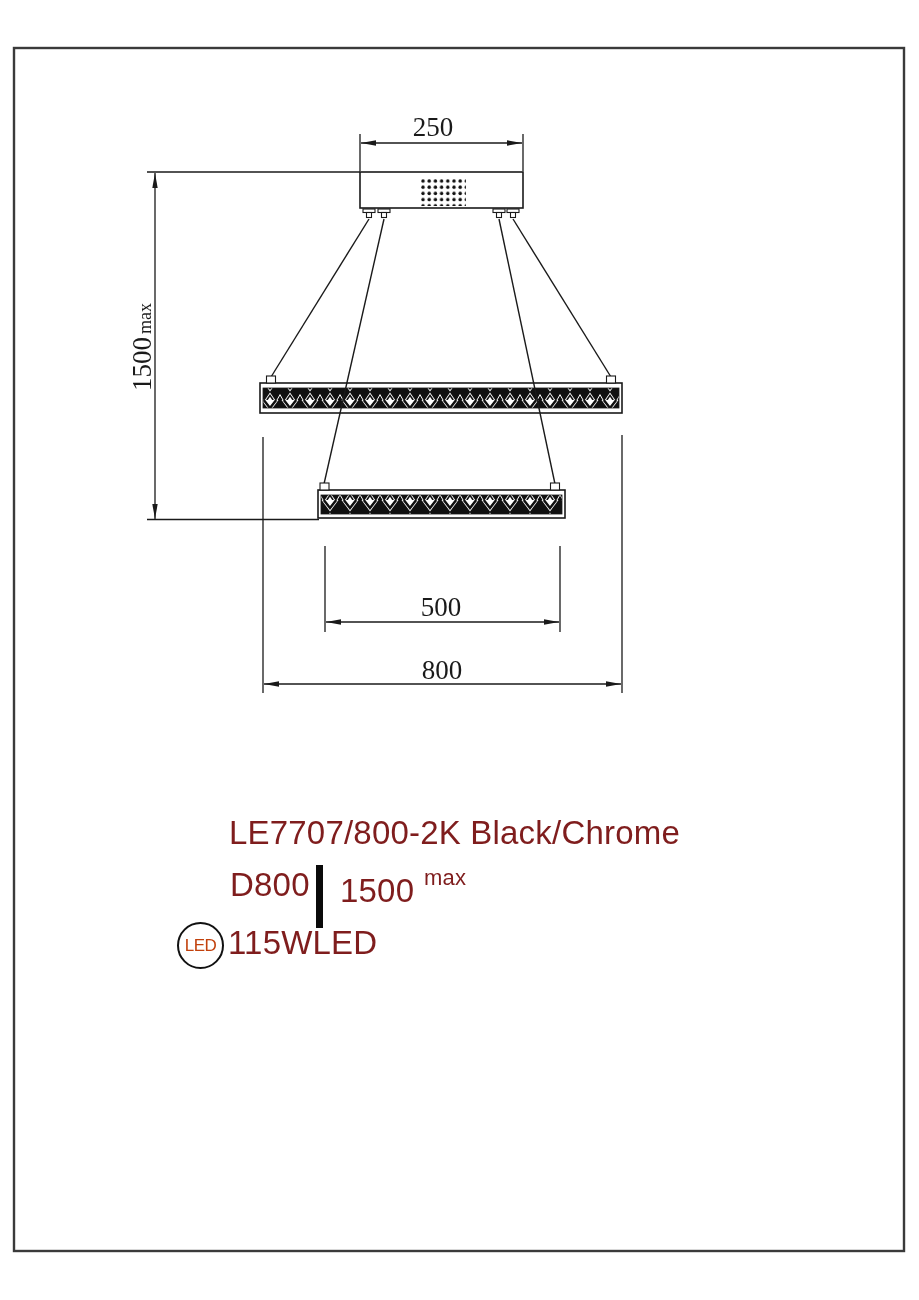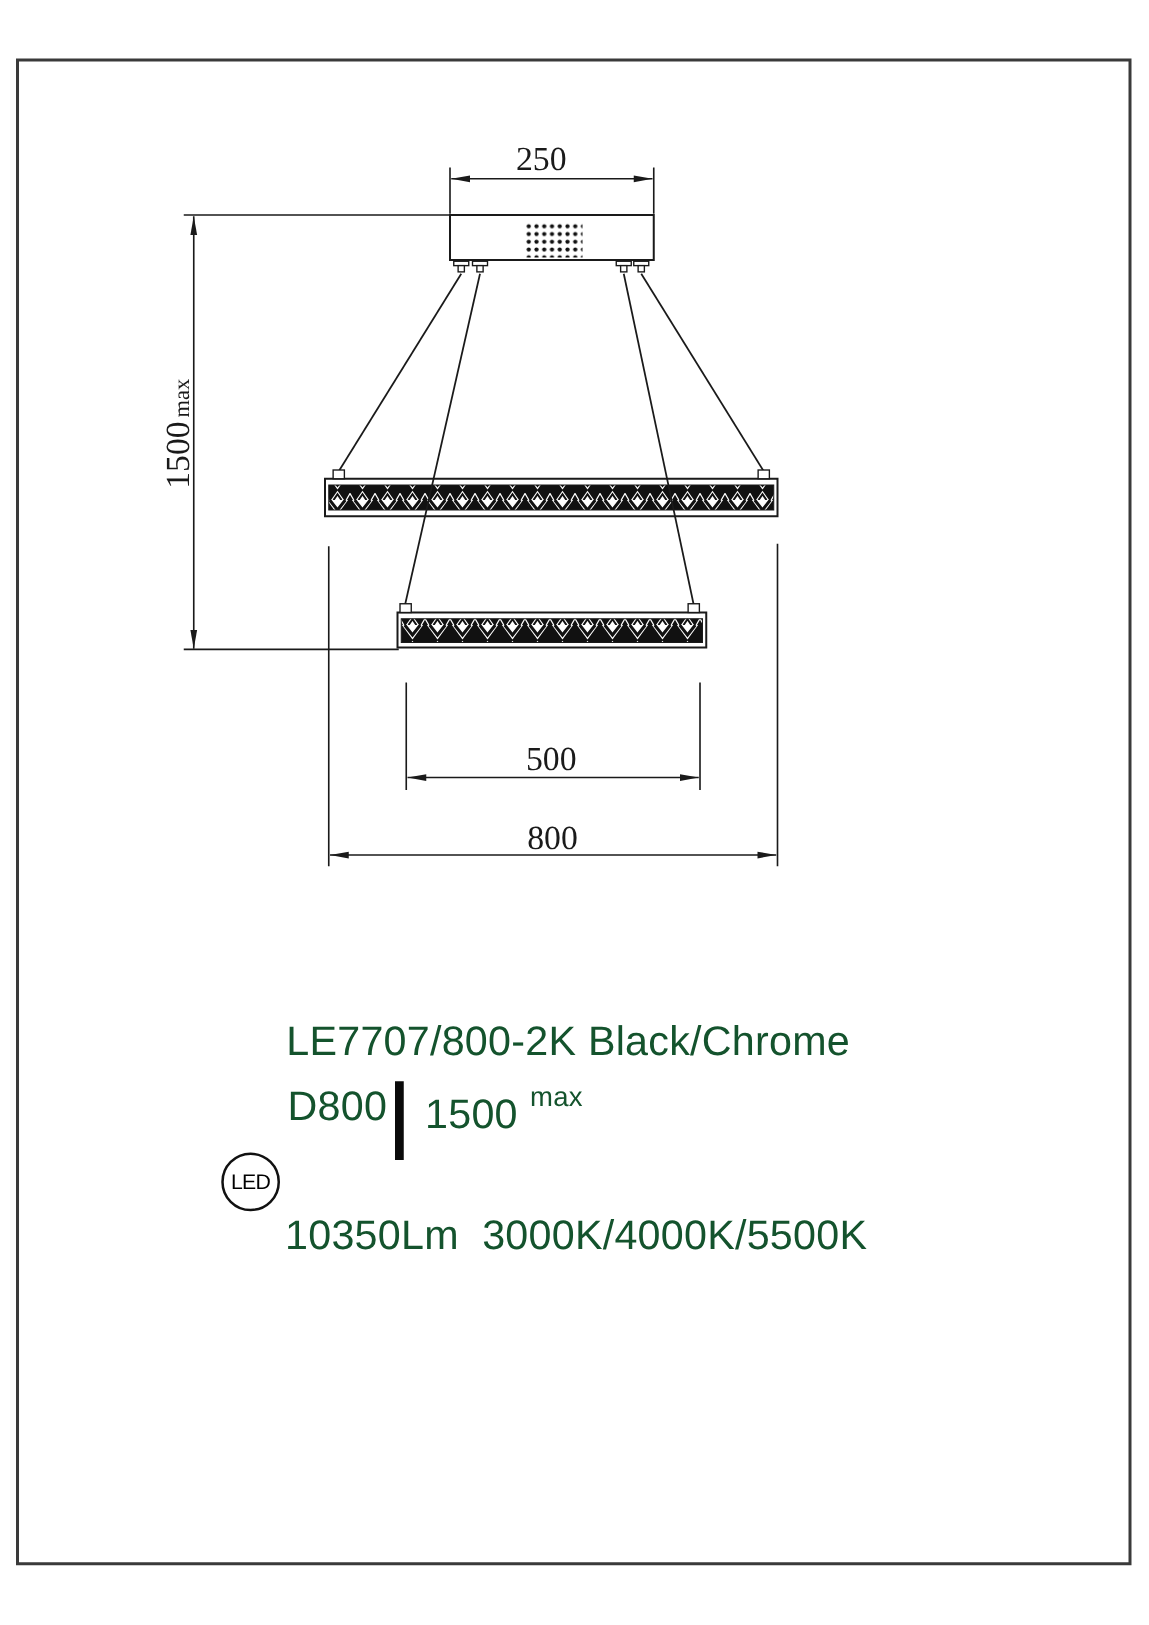--- a/index.html
+++ b/index.html
@@ -20,21 +20,21 @@
   }
   .dimtext-small {
     font-family: "Liberation Serif", "DejaVu Serif", serif;
     font-size: 18px;
     fill: #1a1a1a;
   }
 
   .specs { position: absolute; left: 0; top: 0; width: 919px; height: 1300px; pointer-events: none; }
   .spec-line {
     position: absolute;
-    color: #14532d;
+    color: #7f1d1d;
     font-size: 33px;
     line-height: 1.05;
     white-space: pre;
     letter-spacing: 0.2px;
   }
   .spec-bar {
     position: absolute;
     left: 316px; top: 865px;
     width: 7px; height: 63px;
     background: #0a0a0a;
@@ -46,21 +46,21 @@
   .led-badge {
     position: absolute;
     left: 177px; top: 922px;
     width: 47px; height: 47px;
     border: 2.5px solid #111;
     border-radius: 50%;
     box-sizing: border-box;
     display: flex; align-items: center; justify-content: center;
     font-size: 17px;
     letter-spacing: -0.5px;
-    color: #000000;
+    color: #c2410c;
   }
 </style>
 </head>
 <body>
 
 <div class="page">
 
   <svg class="drawing" viewBox="0 0 919 1300">
     <defs>
       <pattern id="crystal" width="20" height="20" patternUnits="userSpaceOnUse">
@@ -170,18 +170,18 @@
     <div class="spec-line" style="left:229px; top:816px;">LE7707/800-2K Black/Chrome</div>
 
     <div class="spec-line" style="left:230px; top:868px;">D800</div>
     <div class="spec-bar"></div>
     <div class="spec-line" style="left:340px; top:874px;">1500</div>
     <div class="spec-line spec-sup" style="left:424px; top:866px;">max</div>
 
     <div class="led-badge">
       <span>LED</span>
     </div>
+    <div class="spec-line" style="left:228px; top:926px;">115WLED</div>
 
-    <div class="spec-line" style="left:228px; top:971px;">10350Lm  3000K/4000K/5500K</div>
 
   </div>
 
 </div>
 
 </body></html>

